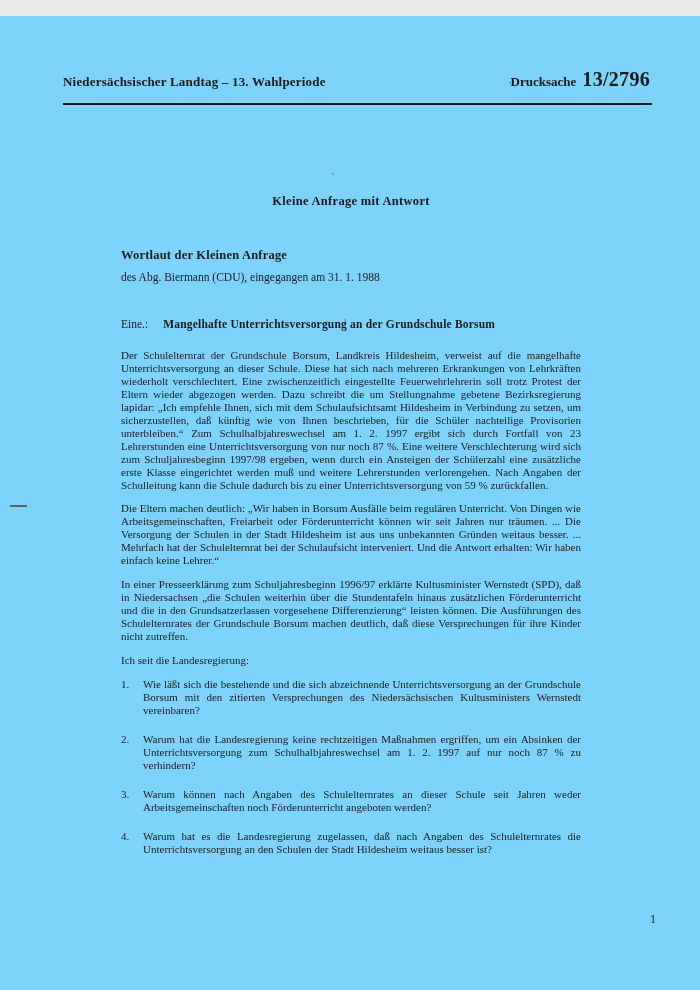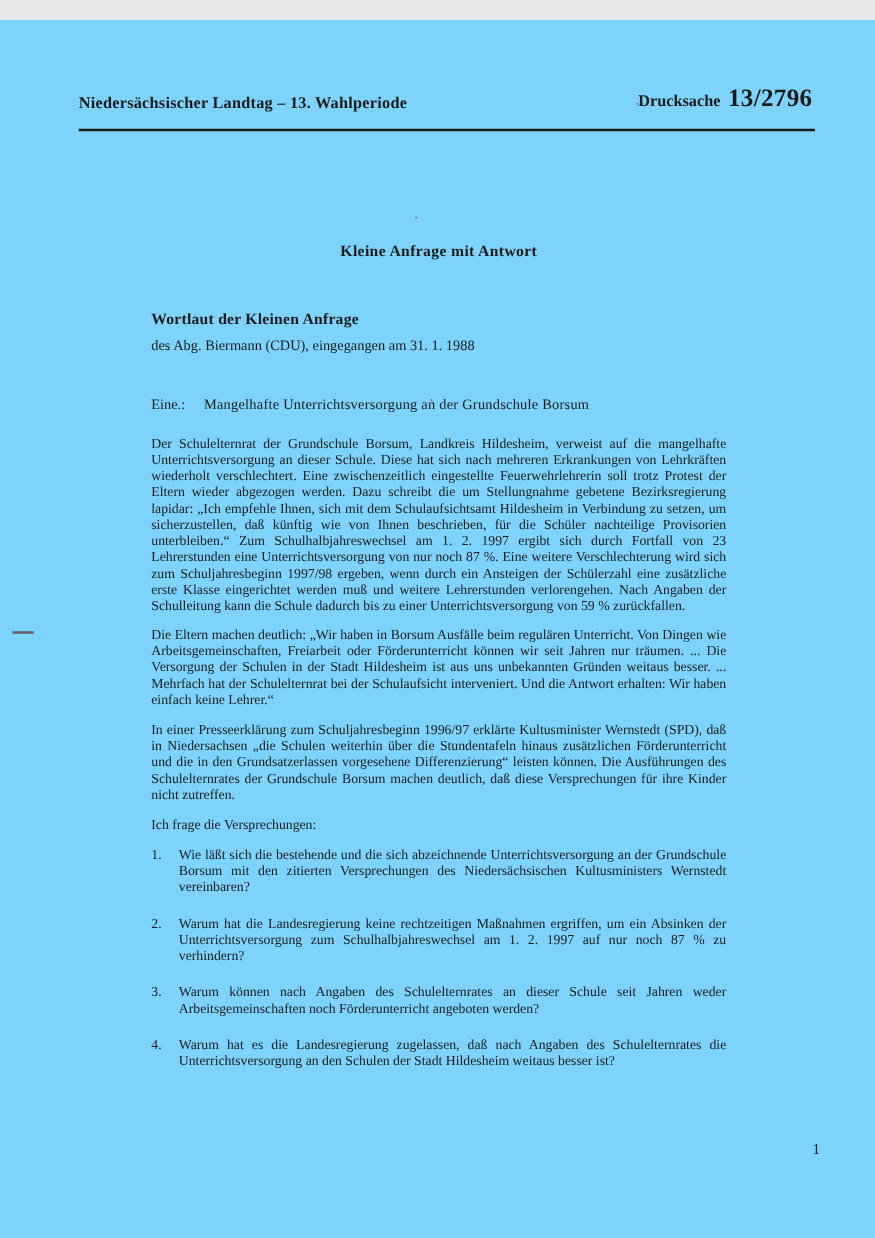--- a/index.html
+++ b/index.html
@@ -87,21 +87,21 @@
   }
   .betr-row {
     position: absolute;
     left: 121px;
     top: 302px;
     width: 460px;
     display: flex;
     gap: 15px;
     font-size: 11.5px;
   }
-  .betr-subject { font-weight: normal; letter-spacing: 0.2px; }
+  .betr-subject { font-weight: bold; letter-spacing: 0.2px; }
   .body-text {
     position: absolute;
     left: 121px;
     top: 333px;
     width: 460px;
     font-size: 11px;
     line-height: 12.95px;
     text-align: justify;
   }
   .body-text p { margin: 0 0 11px 0; }
@@ -155,21 +155,21 @@
   <div class="betr-row">
     <span class="betr-label">Eine.:</span>
     <span class="betr-subject">Mangelhafte Unterrichtsversorgung an der Grundschule Borsum</span>
   </div>
 
   <div class="body-text">
     <p>Der Schulelternrat der Grundschule Borsum, Landkreis Hildesheim, verweist auf die mangelhafte Unterrichtsversorgung an dieser Schule. Diese hat sich nach mehreren Erkrankungen von Lehrkräften wiederholt verschlechtert. Eine zwischenzeitlich eingestellte Feuerwehrlehrerin soll trotz Protest der Eltern wieder abgezogen werden. Dazu schreibt die um Stellungnahme gebetene Bezirksregierung lapidar: „Ich empfehle Ihnen, sich mit dem Schulaufsichtsamt Hildesheim in Verbindung zu setzen, um sicherzustellen, daß künftig wie von Ihnen beschrieben, für die Schüler nachteilige Provisorien unterbleiben.“ Zum Schulhalbjahreswechsel am 1. 2. 1997 ergibt sich durch Fortfall von 23 Lehrerstunden eine Unterrichtsversorgung von nur noch 87 %. Eine weitere Verschlechterung wird sich zum Schuljahresbeginn 1997/98 ergeben, wenn durch ein Ansteigen der Schülerzahl eine zusätzliche erste Klasse eingerichtet werden muß und weitere Lehrerstunden verlorengehen. Nach Angaben der Schulleitung kann die Schule dadurch bis zu einer Unterrichtsversorgung von 59 % zurückfallen.</p>
     <p>Die Eltern machen deutlich: „Wir haben in Borsum Ausfälle beim regulären Unterricht. Von Dingen wie Arbeitsgemeinschaften, Freiarbeit oder Förderunterricht können wir seit Jahren nur träumen. ... Die Versorgung der Schulen in der Stadt Hildesheim ist aus uns unbekannten Gründen weitaus besser. ... Mehrfach hat der Schulelternrat bei der Schulaufsicht interveniert. Und die Antwort erhalten: Wir haben einfach keine Lehrer.“</p>
     <p>In einer Presseerklärung zum Schuljahresbeginn 1996/97 erklärte Kultusminister Wernstedt (SPD), daß in Niedersachsen „die Schulen weiterhin über die Stundentafeln hinaus zusätzlichen Förderunterricht und die in den Grundsatzerlassen vorgesehene Differenzierung“ leisten können. Die Ausführungen des Schulelternrates der Grundschule Borsum machen deutlich, daß diese Versprechungen für ihre Kinder nicht zutreffen.</p>
 
-    <p class="question-intro">Ich frage die Versprechungen:</p>
+    <p class="question-intro">Ich seit die Landesregierung:</p>
 
     <div class="question">
       <span class="question-number">1.</span>
       <span>Wie läßt sich die bestehende und die sich abzeichnende Unterrichtsversorgung an der Grundschule Borsum mit den zitierten Versprechungen des Niedersächsischen Kultusministers Wernstedt vereinbaren?</span>
     </div>
     <div class="question">
       <span class="question-number">2.</span>
       <span>Warum hat die Landesregierung keine rechtzeitigen Maßnahmen ergriffen, um ein Absinken der Unterrichtsversorgung zum Schulhalbjahreswechsel am 1. 2. 1997 auf nur noch 87 % zu verhindern?</span>
     </div>
     <div class="question">

